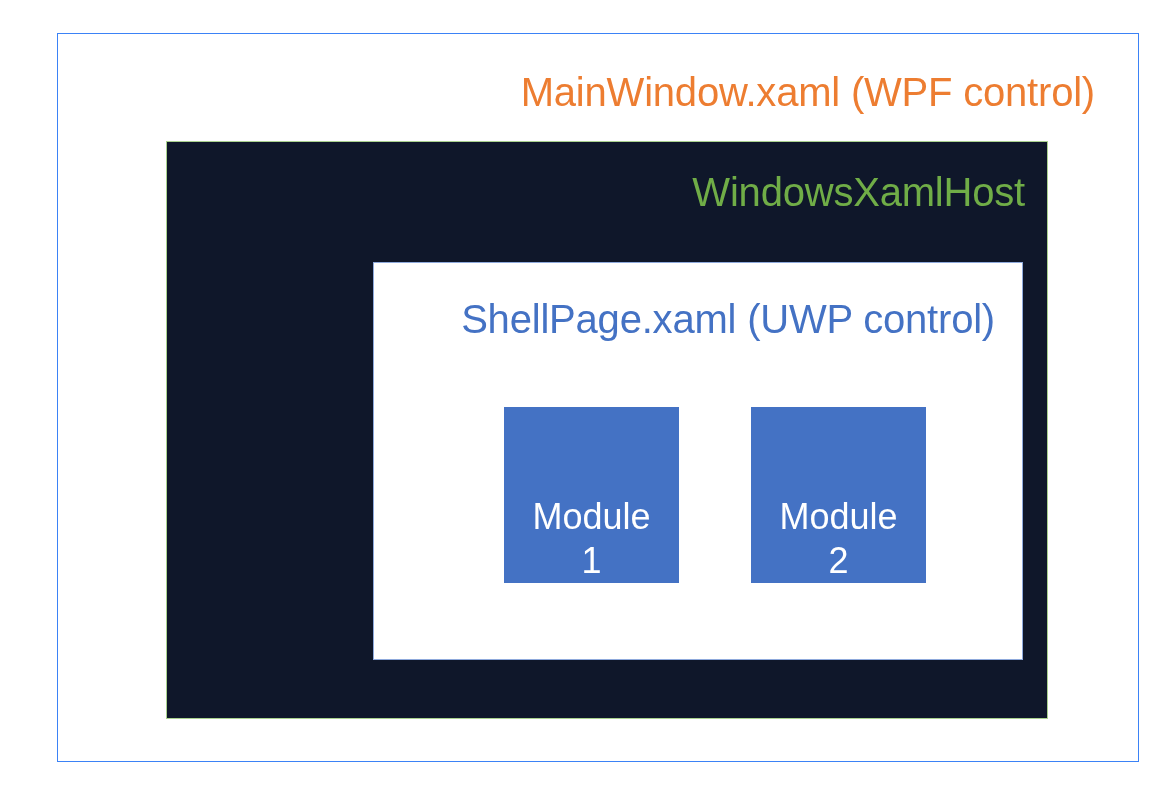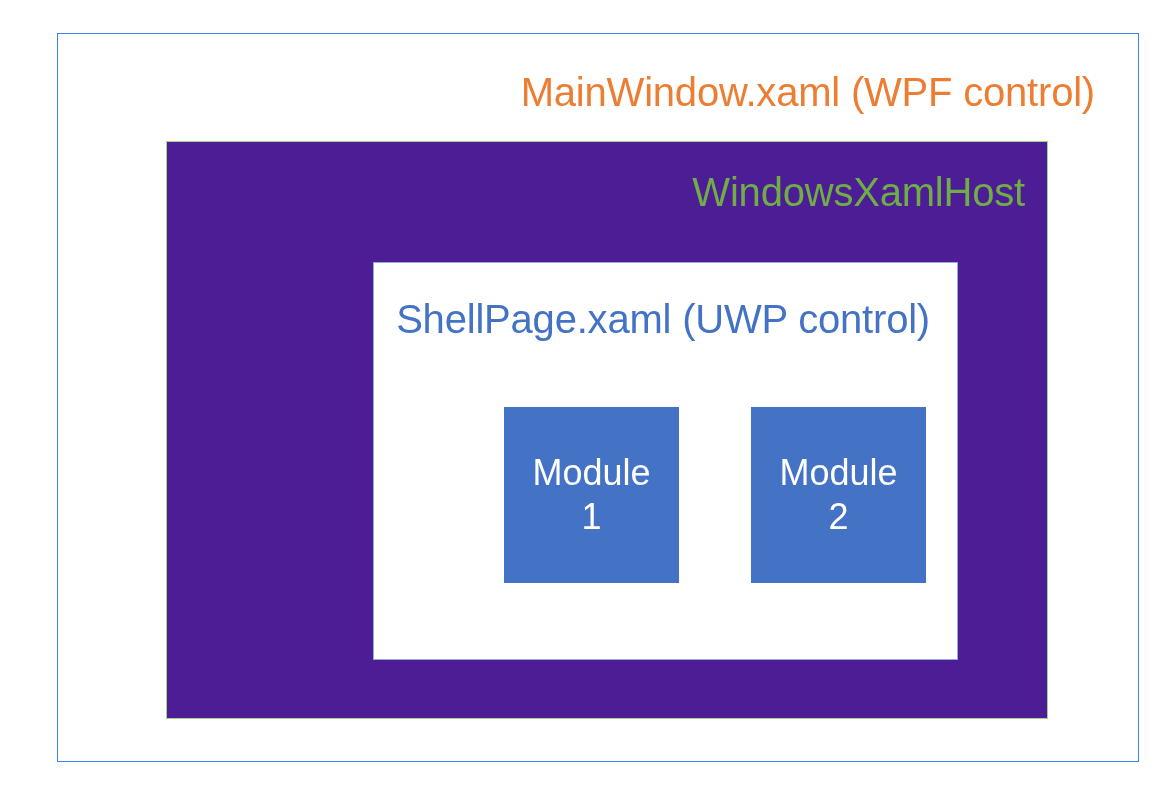--- a/index.html
+++ b/index.html
@@ -34,29 +34,29 @@
 
   
   .host-box {
     position: absolute;
     left: 108px;   
     top: 107px;    
     width: 882px;
     height: 578px;
     box-sizing: border-box;
     border: 1px solid #A9D18E;
-    background: #4c1d95;
+    background: #0f172a;
   }
 
   
   .shell-box {
     position: absolute;
     left: 206px;   
     top: 120px;    
-    width: 585px;
+    width: 650px;
     height: 398px;
     box-sizing: border-box;
     border: 1px solid #8FAADC;
     background: #ffffff;
   }
 
   
   .box-label {
     position: absolute;
     font-size: 40px;
@@ -83,21 +83,21 @@
 
   
   .module {
     position: absolute;
     top: 144px;   
     width: 175px;
     height: 176px;
     background: #4472C4;
     color: #ffffff;
     display: flex;
-    align-items: center;
+    align-items: flex-end;
     justify-content: center;
     text-align: center;
     font-size: 36px;
     line-height: 1.22;
     box-sizing: border-box;
   }
   .module-1 { left: 130px; }   
   .module-2 { left: 377px; }   
   .module-label {
     display: block;

